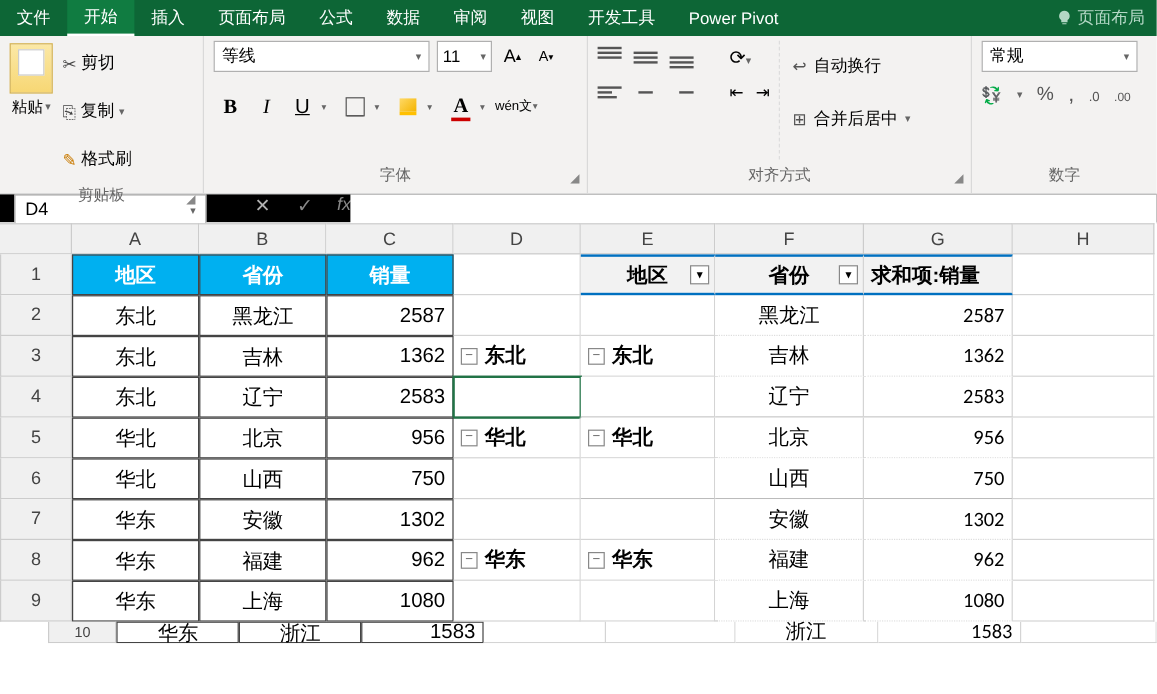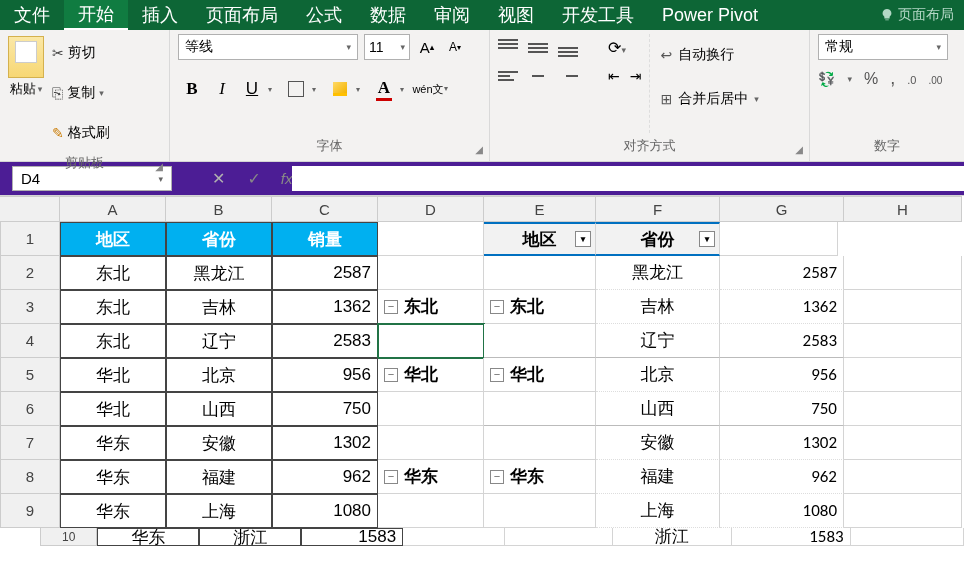--- a/index.html
+++ b/index.html
@@ -1,20 +1,20 @@
 <!DOCTYPE html>
 <html><head>
 <meta charset="utf-8">
 <style>
 * { margin: 0; padding: 0; box-sizing: border-box; font-family: "Microsoft YaHei", Arial, sans-serif; }
 body { background: #fff; overflow: hidden; width: 964px; height: 578px; }
 
 
 .ribbon-tabs { background: #0d6636; color: #fff; height: 30px; display: flex; align-items: stretch; }
-.tab { padding: 4px 14px; display: flex; align-items: center; font-size: 18px; cursor: pointer; }
+.tab { padding: 4px 14px; display: flex; align-items: center; font-size: 14px; cursor: pointer; }
 .tab.active { background: #107c41; color: #fff; border-bottom: 2px solid #fff; }
 .tell-me { margin-left: auto; display: flex; align-items: center; padding: 0 10px; color: #b3d7c5; font-size: 14px; gap: 4px; }
 .bulb { width: 14px; height: 14px; }
 
 
 .ribbon { background: #f3f2f1; height: 132px; display: flex; border-bottom: 1px solid #d4d4d4; }
 .group { border-right: 1px solid #d9d9d9; padding: 4px 8px 0 8px; display: flex; flex-direction: column; justify-content: space-between; }
 .group-label { text-align: center; font-size: 13px; color: #666; padding: 4px 0 6px; position: relative; }
 .group-label .dlg { position: absolute; right: -2px; bottom: 6px; color: #888; font-size: 10px; }
 .group-body { display: flex; gap: 8px; flex: 1; }
@@ -63,21 +63,21 @@
 .merge-icon::before{content:'⊞'; color:#555;}
 .num-select { width:130px; height:26px; border:1px solid #b0b0b0; background:#fff; display:flex; align-items:center; justify-content:space-between; padding:12px 6px; font-size:14px; }
 .num-row { display:flex; gap:12px; align-items:center; font-size:14px; color:#555; }
 .curr::before{content:'💱';}
 .pct{font-size:16px;}
 .comma{font-size:18px;}
 .dec-inc::before{content:'.0'; font-size:11px;} .dec-inc{position:relative;}
 .dec-dec::before{content:'.00'; font-size:10px;}
 
 
-.name-fx-bar { height: 34px; background:#4c1d95; border-bottom:1px solid #d4d4d4; display:flex; align-items:center; }
+.name-fx-bar { height: 24px; background:#000000; border-bottom:1px solid #d4d4d4; display:flex; align-items:flex-start; }
 .name-box { width: 160px; height: 25px; border:1px solid #b0b0b0; margin-left:12px; display:flex; align-items:center; justify-content:space-between; padding:0 8px; background:#fff; font-size:15px; }
 .fx-controls { display:flex; align-items:center; gap:22px; margin-left:40px; color:#b0b0b0; }
 .fx-label { font-style:italic; font-size:15px; color:#888; margin-left:20px; }
 .formula-input { flex:1; height:25px; border:none; font-size:15px; padding:0 8px; }
 
 
 .grid-area { position:relative; }
 .col-headers { display:flex; height:26px; }
 .corner { width:60px; background:#f0f0f0; border:1px solid #ccc; border-left:none; }
 .col-h { background:#f0f0f0; border:1px solid #ccc; border-left:none; display:flex; align-items:center; justify-content:center; font-size:15px; color:#444; }
@@ -316,20 +316,21 @@
         <div class="cell colC tbord thdr">销量</div>
         <div class="cell colD"></div>
         <div class="cell colE phdr">
           <span>地区</span>
           <span class="dd">▾</span>
         </div>
         <div class="cell colF phdr">
           <span>省份</span>
           <span class="dd">▾</span>
         </div>
+        <div class="cell colG phdr" style="justify-content: flex-start;">求和项:销量</div>
         <div class="cell colH"></div>
       </div>
       <div class="row">
         <div class="row-h">2</div>
         <div class="cell colA tbord tbord-l">东北</div>
         <div class="cell colB tbord">黑龙江</div>
         <div class="cell colC tbord num">2587</div>
         <div class="cell colD"></div>
         <div class="cell colE pcell"></div>
         <div class="cell colF pcell plight-b">黑龙江</div>

